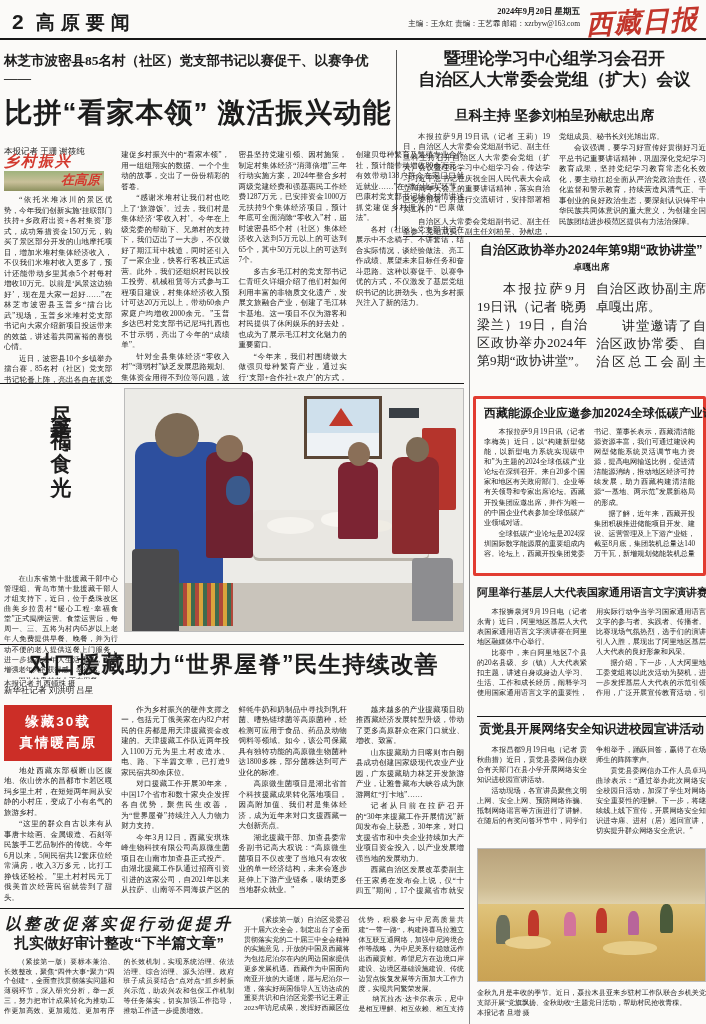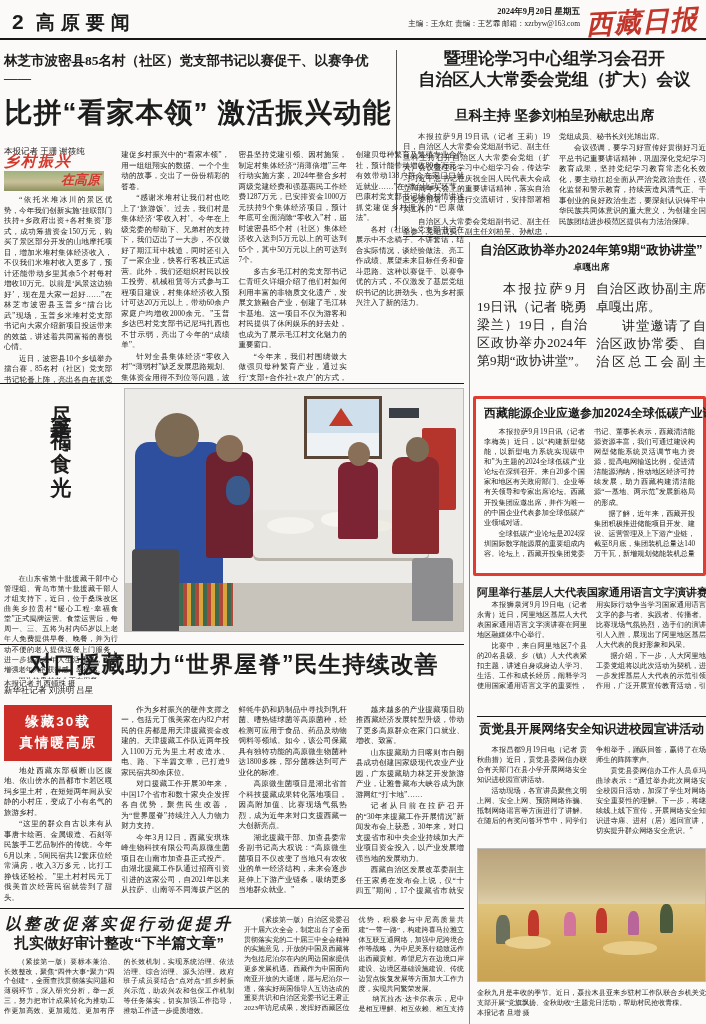--- a/index.html
+++ b/index.html
@@ -153,21 +153,21 @@
       <div class="red-badge">
         <div>缘藏30载</div>
         <div>真情暖高原</div>
       </div>
       <div>
           <p>地处西藏东部横断山区腹地、依山傍水的昌都市卡若区嘎玛乡里土村，在短短两年间从安静的小村庄，变成了小有名气的旅游乡村。</p>
           <p>“这里的群众自古以来有从事唐卡绘画、金属锻造、石刻等民族手工艺品制作的传统。今年6月以来，5间民宿共12套床位经常满房，收入3万多元，比打工挣钱还轻松。”里土村村民元丁俄美首次经营民宿就尝到了甜头。</p>
           <p>作为乡村振兴的硬件支撑之一，包括元丁俄美家在内82户村民的住房都是用天津援藏资金改建的。天津援藏工作队近两年投入1100万元为里土村改造水、电、路、下半篇文章，已打造9家民宿共80余床位。</p>
           <p>对口援藏工作开展30年来，中国17个省市和数十家央企发挥各自优势，聚焦民生改善，为“世界屋脊”持续注入人力物力财力支持。</p>
           <p>今年3月12日，西藏安琪珠峰生物科技有限公司高原微生菌项目在山南市加查县正式投产。由湖北援藏工作队通过招商引资引进的这家公司，自2021年以来从拉萨、山南等不同海拔产区的鲜牦牛奶和奶制品中寻找到乳杆菌、嗜热链球菌等高原菌种，经检测可应用于食品、药品及动物饲料等领域。如今，该公司保藏具有独特功能的高原微生物菌种达1800多株，部分菌株达到可产业化的标准。</p>
-          <p>高原微生菌项目是湖北省首个科技援藏成果转化落地项目，因高附加值、比赛现场气氛热烈，成为近年来对口支援西藏一大创新亮点。</p>
+          <p>高原微生菌项目是湖北省首个科技援藏成果转化落地项目，因高附加值、我们村是集体经济，成为近年来对口支援西藏一大创新亮点。</p>
           <p>湖北援藏干部、加查县委常务副书记高大权说：“高原微生菌项目不仅改变了当地只有农牧业的单一经济结构，未来会逐步延伸上下游产业链条，吸纳更多当地群众就业。”</p>
           <p>越来越多的产业援藏项目助推西藏经济发展转型升级，带动了更多高原群众在家门口就业、增收、致富。</p>
           <p>山东援藏助力日喀则市白朗县成功创建国家级现代农业产业园，广东援藏助力林芝开发旅游产业，让雅鲁藏布大峡谷成为旅游网红“打卡地”……</p>
           <p>记者从日前在拉萨召开的“30年来援藏工作开展情况”新闻发布会上获悉，30年来，对口支援省市和中央企业持续加大产业项目资金投入，以产业发展增强当地的发展动力。</p>
           <p>西藏自治区发展改革委副主任王家勇在发布会上说，仅“十四五”期间，17个援藏省市就安排了产业援藏项目220个，支持援藏资金44.06亿元。</p>
         </div>
     </div>
   </div>
   <div class="rule-h" style="left:0; width:464px; top:908px;"></div>
 
@@ -200,21 +200,21 @@
     <div class="h2" style="font-size:12px; white-space:nowrap;">西藏能源企业应邀参加2024全球低碳产业论坛</div>
     <div class="cols c2" style="height:136px; margin-top:6px; font-size:7.2px;">
         <p>本报拉萨9月19日讯（记者 李梅英）近日，以“构建新型储能，以新型电力系统实现碳中和”为主题的2024全球低碳产业论坛在深圳召开。来自20多个国家和地区有关政府部门、企业等有关领导和专家出席论坛。西藏开投集团应邀出席，并作为唯一的中国企业代表参加全球低碳产业领域对话。</p>
         <p>全球低碳产业论坛是2024深圳国际数字能源展的重要组成内容。论坛上，西藏开投集团党委书记、董事长表示，西藏清洁能源资源丰富，我们可通过建设构网型储能系统灵活调节电力资源，提高电网输送比例，促进清洁能源消纳，推动地区经济可持续发展，助力西藏构建清洁能源“一基地、两示范”发展新格局的形成。</p>
         <p>据了解，近年来，西藏开投集团积极推进储能项目开发、建设、运营管理及上下游产业链，截至8月底，集团装机总量达140万千瓦，新增规划储能装机总量达272万千瓦，累计发电104亿千瓦时，通过清洁能源减少二氧化碳排放数万吨，为雪域高原清洁能源开发作出了应有的贡献。</p>
       </div>
   </div>
 
   <div class="abs" style="left:477px; top:586px; width:229px;">
     <div class="h2" style="font-size:11px; white-space:nowrap;">阿里举行基层人大代表国家通用语言文字演讲赛</div>
-    <div class="cols c2" style="height:100px; font-size:7.2px;">
+    <div class="cols c2" style="height:100px; margin-top:7px; font-size:7.2px;">
         <p>本报狮泉河9月19日电（记者 永青）近日，阿里地区基层人大代表国家通用语言文字演讲赛在阿里地区融媒体中心举行。</p>
         <p>比赛中，来自阿里地区7个县的20名县级、乡（镇）人大代表紧扣主题，讲述自身或身边人学习、生活、工作和成长经历，阐释学习使用国家通用语言文字的重要性，用实际行动争当学习国家通用语言文字的参与者、实践者、传播者。比赛现场气氛热烈，选手们的演讲引人入胜，展现出了阿里地区基层人大代表的良好形象和风采。</p>
         <p>据介绍，下一步，人大阿里地工委党组将以此次活动为契机，进一步发挥基层人大代表的示范引领作用，广泛开展宣传教育活动，引导各族群众积极参与民族团结进步创建工作。</p>
       </div>
   </div>
   <div class="rule-h" style="left:477px; width:229px; top:716px;"></div>
 
   <div class="abs" style="left:477px; top:722px; width:229px;">
     <div class="h2" style="font-size:12.5px; white-space:nowrap;">贡觉县开展网络安全知识进校园宣讲活动</div>
     <div class="cols c2" style="height:95px; margin-top:7px; font-size:7.2px;">

